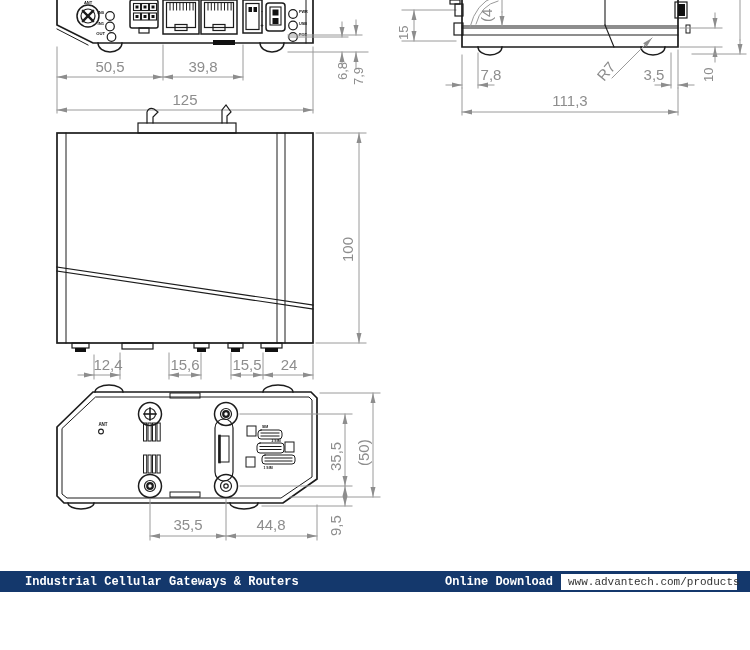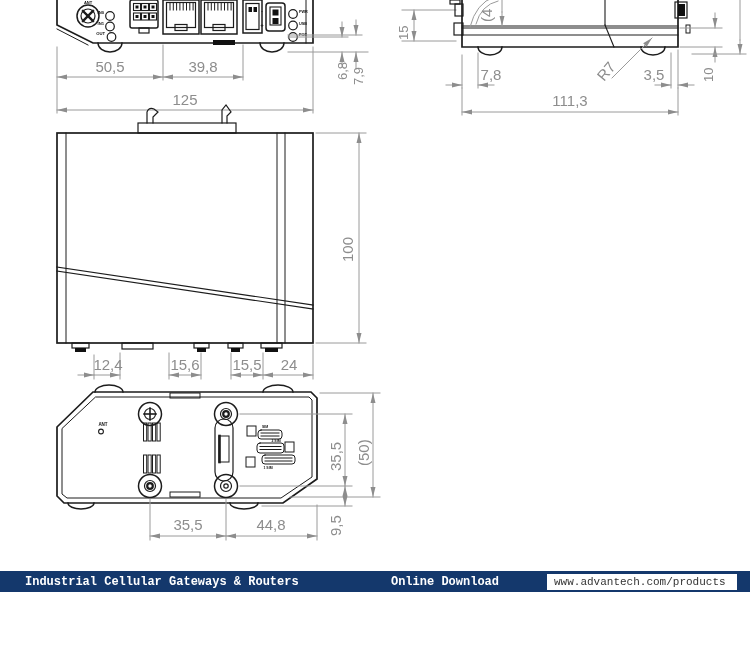--- a/index.html
+++ b/index.html
@@ -5,23 +5,23 @@
   html,body{margin:0;padding:0;background:#fff;}
   .page{position:relative;width:750px;height:650px;background:#ffffff;overflow:hidden;
         font-family:"Liberation Sans", sans-serif;}
   svg text{font-family:"Liberation Sans", sans-serif;}
   .dimtxt{fill:#8d8d8d;font-size:15px;}
   .dimtxt-s{fill:#8d8d8d;font-size:13px;}
   .tiny{fill:#111;font-weight:bold;}
   .footer-bar{position:absolute;left:0;top:571px;width:750px;height:21px;background:#14386C;
               display:flex;align-items:center;font-family:Liberation Mono, monospace;}
   .footer-title{color:#fff;font-weight:bold;font-size:12px;margin-left:25px;letter-spacing:0px;}
-  .footer-right{position:absolute;right:13px;top:0;height:21px;display:flex;align-items:center;gap:40px;}
+  .footer-right{position:absolute;right:13px;top:0;height:21px;display:flex;align-items:center;}
   .footer-dl{color:#fff;font-weight:bold;font-size:12px;margin-right:8px;}
-  .url-box{background:#fff;width:190px;height:16px;display:flex;align-items:center;}
+  .url-box{background:#fff;width:176px;height:16px;display:flex;align-items:center;}
   .url-text{color:#333;font-size:11px;padding-left:7px;}
 </style>
 </head>
 <body>
 
 <div class="page">
 
 <svg width="750" height="570" viewBox="0 0 750 570">
   <defs>
     <marker id="ar" markerWidth="11" markerHeight="7" refX="10" refY="3.5" orient="auto-start-reverse" markerUnits="userSpaceOnUse">

